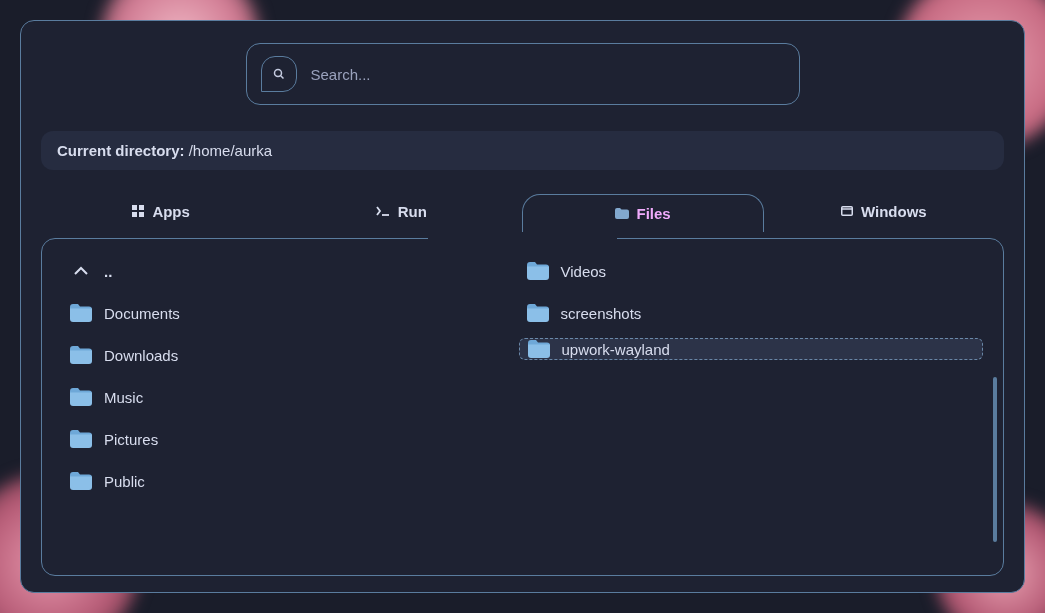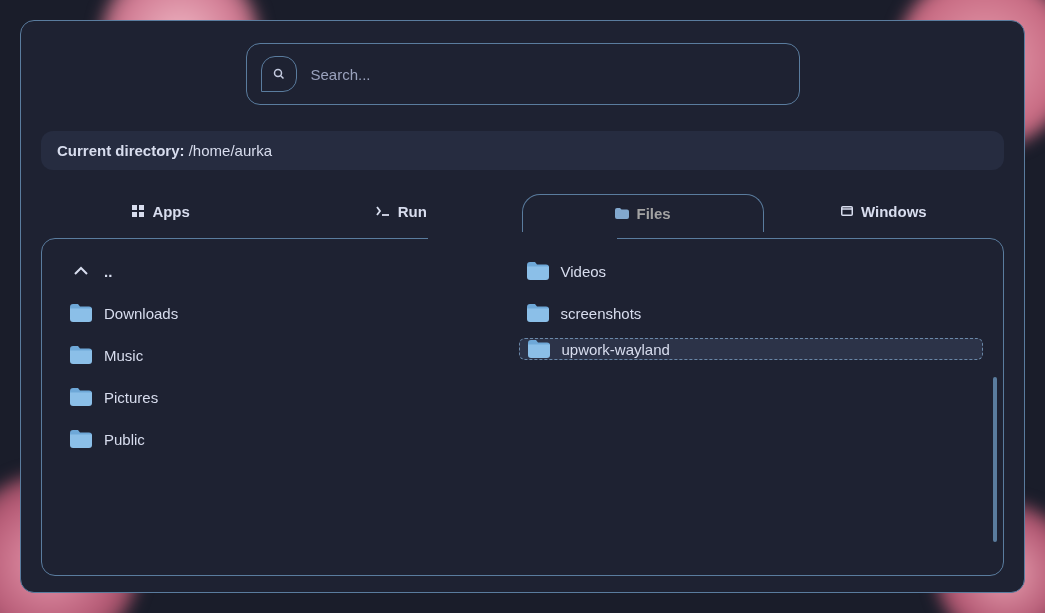--- a/index.html
+++ b/index.html
@@ -116,21 +116,21 @@
       gap: 8px;
       color: #d8ddee;
       font-size: 15px;
       font-weight: 600;
       cursor: pointer;
       height: 38px;
       position: relative;
     }
     
     .tab.active {
-      color: #a3a3a3;
+      color: #f0abfc;
       border: 1.5px solid #5a7c9e;
       border-bottom: none;
       border-top-left-radius: 18px;
       border-top-right-radius: 18px;
       background: #1e2232;
       z-index: 2;
       margin-bottom: -1.5px;
     }
     
     .tab-icon {
@@ -309,20 +309,29 @@
         <span class="label-text">..</span>
       </div>
 
       <div class="file-row">
         <span class="folder-icon">
           <svg width="22" height="18" viewBox="0 0 22 18">
               <path fill="#6ea8d8" d="M0 3 Q0 0 3 0 L8 0 L10 2.5 L19 2.5 Q22 2.5 22 5.5 L22 5.5 L0 5.5 Z"></path>
               <path fill="#8bbfe8" d="M0 4.5 L22 4.5 L22 15 Q22 18 19 18 L3 18 Q0 18 0 15 Z"></path>
             </svg>
         </span>
+        <span class="label-text">Documents</span>
+      </div>
+      <div class="file-row">
+        <span class="folder-icon">
+          <svg width="22" height="18" viewBox="0 0 22 18">
+              <path fill="#6ea8d8" d="M0 3 Q0 0 3 0 L8 0 L10 2.5 L19 2.5 Q22 2.5 22 5.5 L22 5.5 L0 5.5 Z"></path>
+              <path fill="#8bbfe8" d="M0 4.5 L22 4.5 L22 15 Q22 18 19 18 L3 18 Q0 18 0 15 Z"></path>
+            </svg>
+        </span>
         <span class="label-text">Downloads</span>
       </div>
       <div class="file-row">
         <span class="folder-icon">
           <svg width="22" height="18" viewBox="0 0 22 18">
               <path fill="#6ea8d8" d="M0 3 Q0 0 3 0 L8 0 L10 2.5 L19 2.5 Q22 2.5 22 5.5 L22 5.5 L0 5.5 Z"></path>
               <path fill="#8bbfe8" d="M0 4.5 L22 4.5 L22 15 Q22 18 19 18 L3 18 Q0 18 0 15 Z"></path>
             </svg>
         </span>
         <span class="label-text">Music</span>

